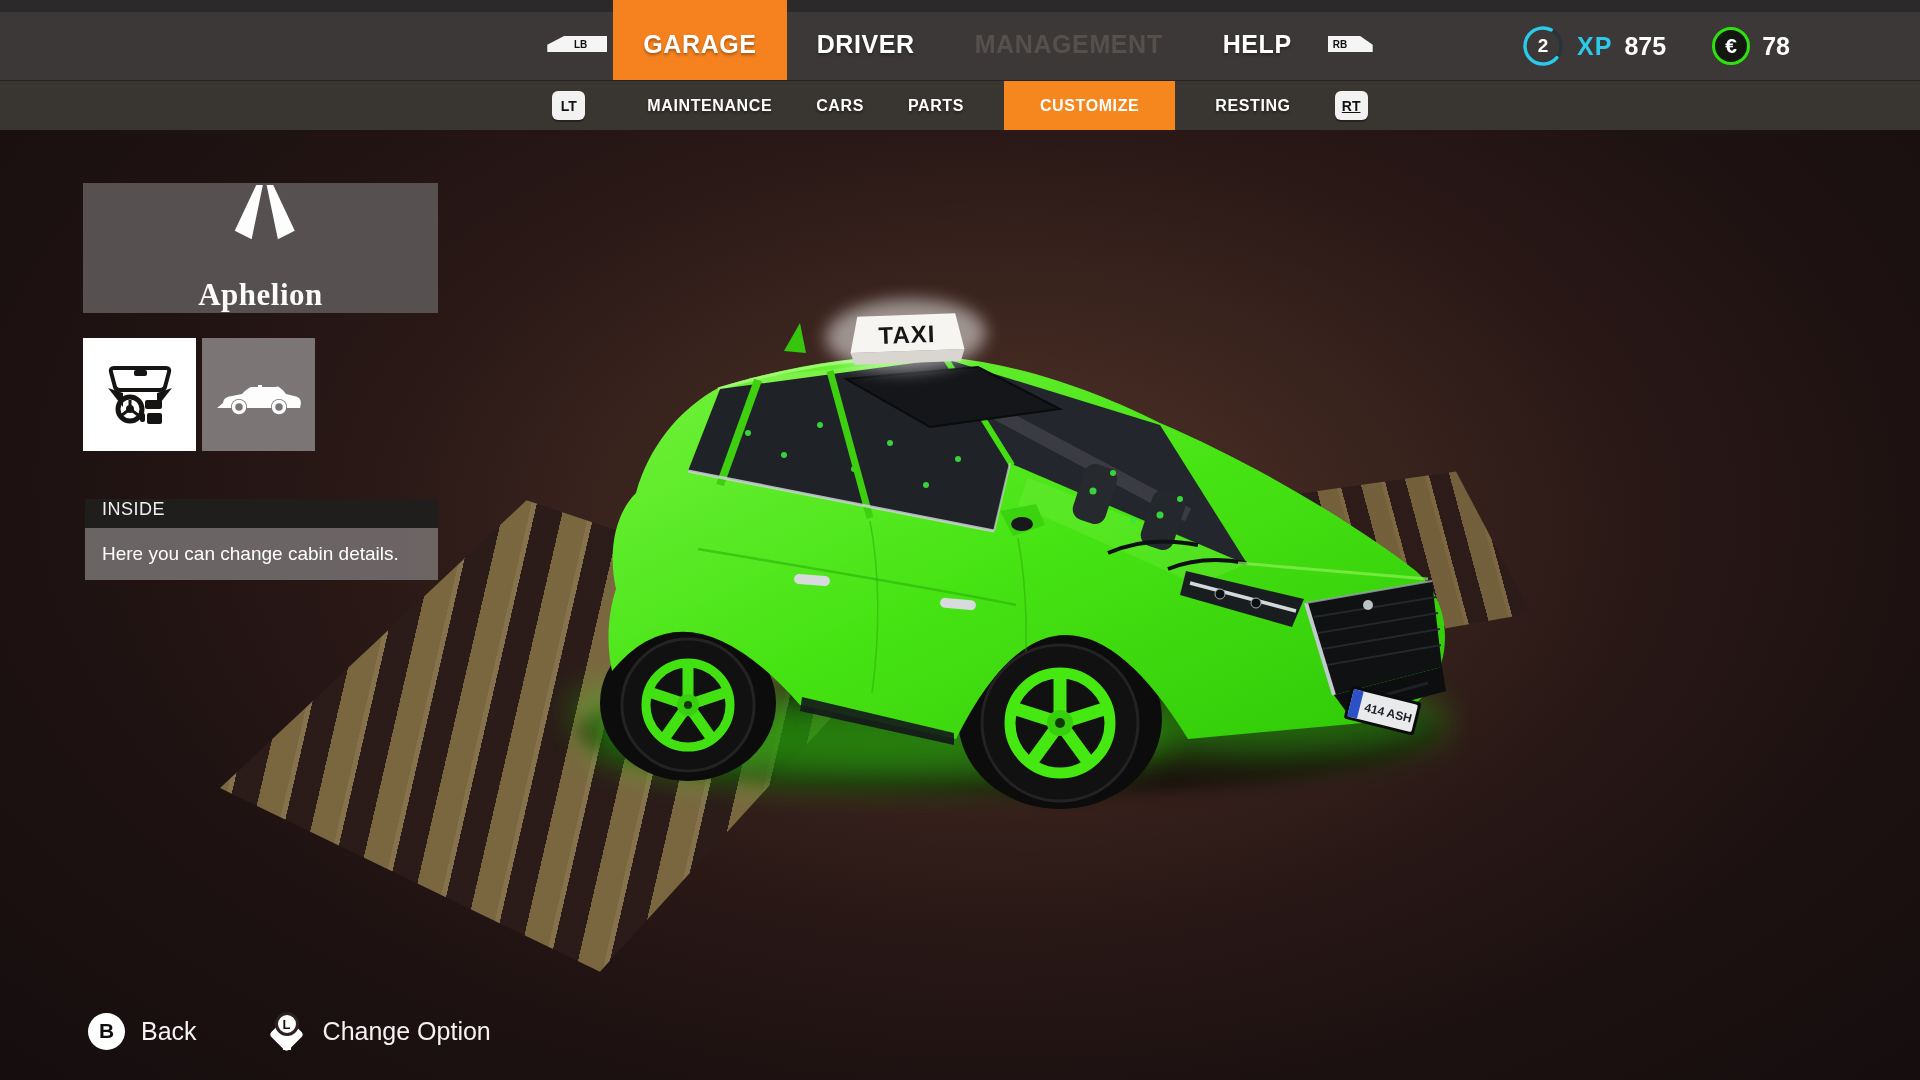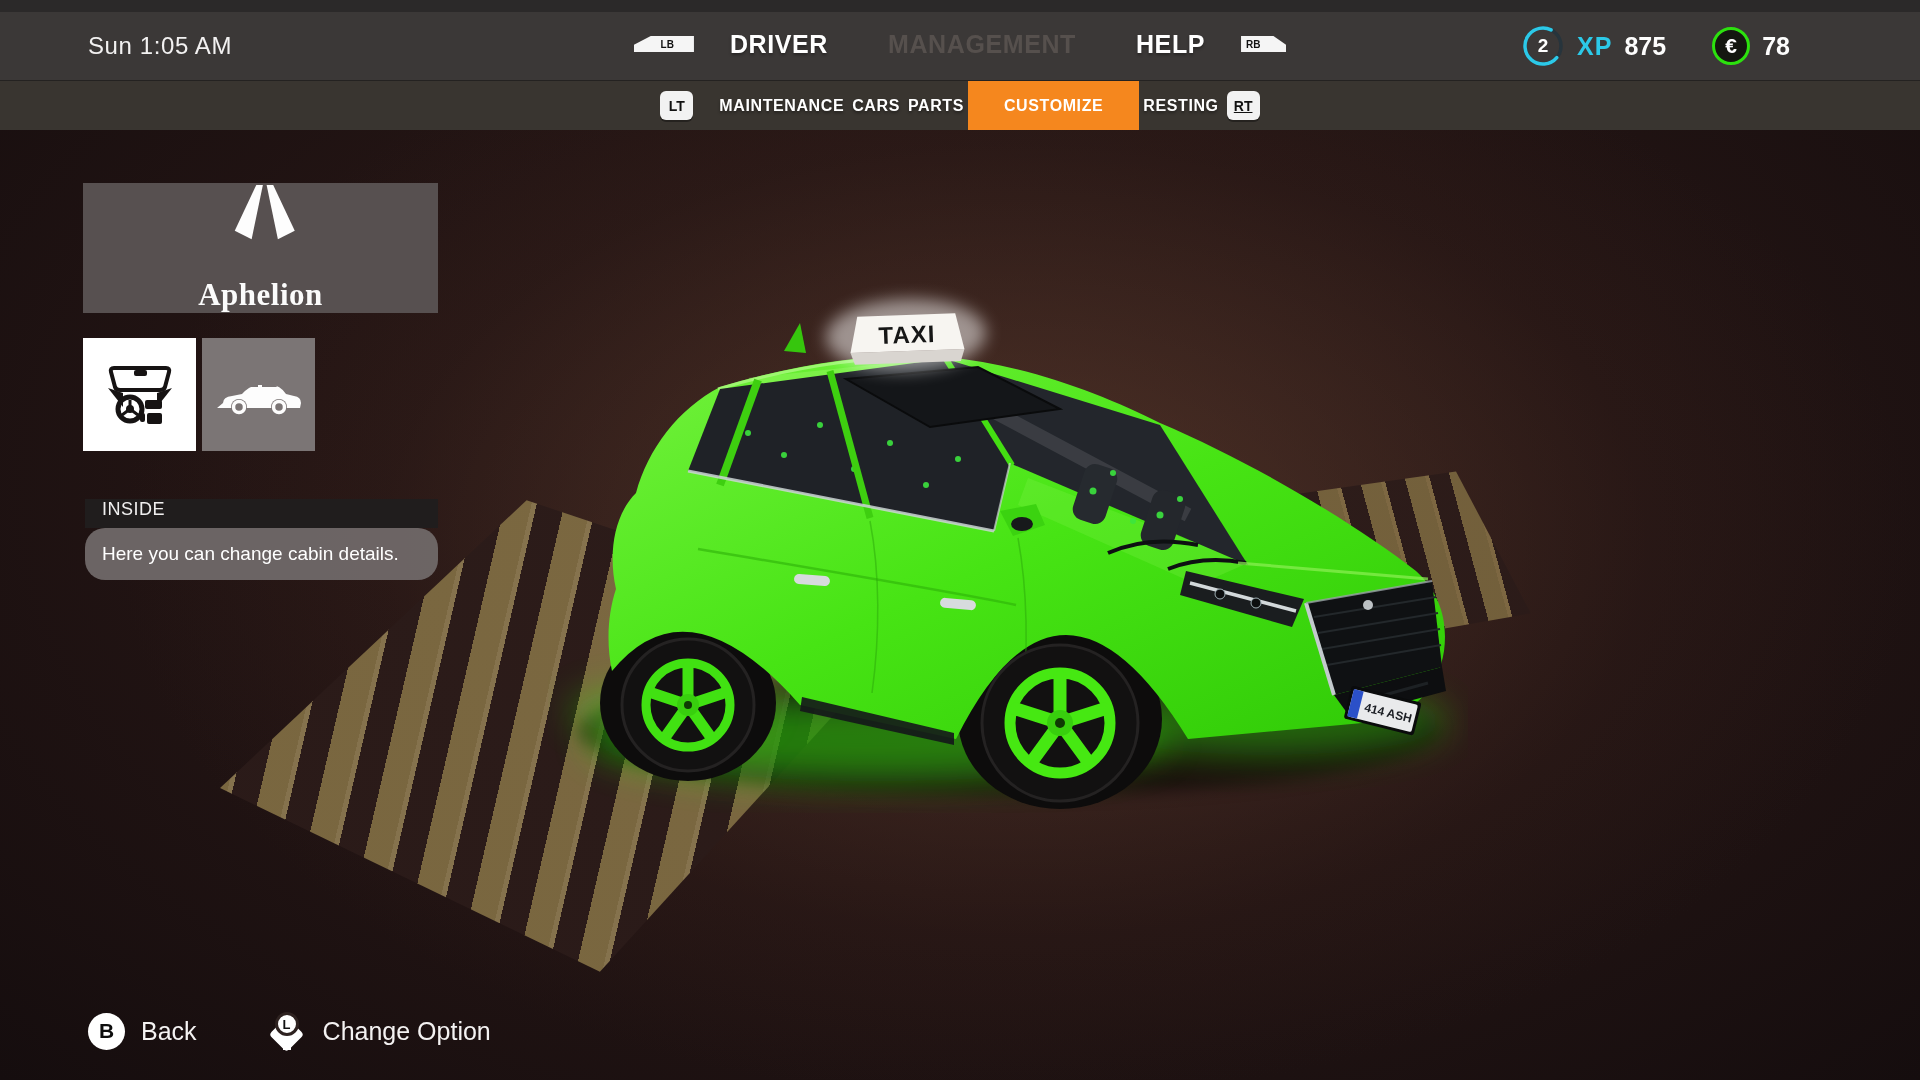--- a/index.html
+++ b/index.html
@@ -29,21 +29,21 @@
   .level-ring span{position:absolute;inset:0;display:flex;align-items:center;justify-content:center;
     color:#fff;font-size:19px;font-weight:700;}
   .xp-label{color:#2cc9e8;font-size:25px;font-weight:700;letter-spacing:1px;margin-right:12px;}
   .xp-value{color:#fdfdfd;font-size:25px;font-weight:600;margin-right:46px;}
   .euro-badge{width:38px;height:38px;border-radius:50%;border:3px solid #2ce10e;background:#141710;
     display:flex;align-items:center;justify-content:center;color:#fff;font-size:21px;font-weight:700;
     box-sizing:border-box;margin-right:12px;}
   .money-value{color:#fdfdfd;font-size:25px;font-weight:600;}
   
   .subnav{position:absolute;top:80px;left:0;right:0;height:49px;background:#393530;border-top:1px solid #242221;
-    display:flex;justify-content:center;align-items:center;}
+    display:flex;justify-content:center;align-items:center;gap:36px;}
   .subnav-item{height:49px;display:flex;align-items:center;padding:0 4px;color:#fff;
     font-size:16px;font-weight:800;letter-spacing:.6px;text-shadow:0 2px 3px rgba(0,0,0,.4);cursor:pointer;}
   .subnav-item.active{background:#F5871E;padding:0 36px;text-shadow:none;}
   .trigger{width:33px;height:29px;background:#f2f2f2;border-radius:6px;color:#111;font-weight:800;font-size:14px;
     display:flex;align-items:center;justify-content:center;box-shadow:0 2px 0 rgba(0,0,0,.35);}
   .trigger.lt{margin-right:22px;}
   .trigger.rt{margin-left:4px;text-decoration:underline;}
   
   .scene{position:absolute;top:130px;left:0;right:0;bottom:0;}
   .stripes-left{position:absolute;left:160px;top:321px;width:780px;height:560px;
@@ -61,21 +61,21 @@
   .brand-name{font-family:"Liberation Serif",serif;font-size:31px;font-weight:700;color:#fbfbfb;
     letter-spacing:.5px;margin-top:3px;}
   .thumbs{position:absolute;left:83px;top:338px;display:flex;gap:6px;}
   .thumb{width:113px;height:113px;display:flex;align-items:center;justify-content:center;cursor:pointer;}
   .thumb.selected{background:#ffffff;}
   .thumb.unselected{background:#7b7575;}
   .section-header{position:absolute;left:85px;top:499px;width:353px;height:29px;background:#201d1d;
     display:flex;padding-left:17px;box-sizing:border-box;
     color:#f0efef;font-size:18px;letter-spacing:.5px;}
   .section-body{position:absolute;left:85px;top:528px;width:353px;height:52px;background:rgba(113,106,106,.93);
-    display:flex;align-items:center;padding-left:17px;box-sizing:border-box;color:#fff;font-size:19px;border-radius:20px;}
+    display:flex;align-items:center;padding-left:17px;box-sizing:border-box;color:#fff;font-size:19px;}
   
   .footer{position:absolute;left:88px;top:1010px;display:flex;align-items:center;gap:70px;}
   .hint{display:flex;align-items:center;gap:16px;color:#f4f2f2;font-size:25px;font-weight:500;cursor:pointer;}
   .btn-b{width:37px;height:37px;border-radius:50%;background:#fff;color:#0d0d0d;font-weight:800;font-size:21px;
     display:flex;align-items:center;justify-content:center;}
   .stick-icon{position:relative;width:40px;height:42px;}
   .stick-icon .diamond{position:absolute;left:7px;top:12px;width:25px;height:25px;background:#fff;
     transform:rotate(45deg);border-radius:4px;}
   .stick-icon .stem{position:absolute;left:16px;top:30px;width:8px;height:10px;background:#fff;}
   .stick-icon .knob{position:absolute;left:8px;top:2px;width:24px;height:24px;border-radius:50%;background:#fff;
@@ -235,26 +235,26 @@
         <line x1="0" y1="0" x2="-44" y2="-14"></line>
       </g>
       <circle r="13" fill="#38cf0e"></circle>
           <circle r="5" fill="#0f3a04"></circle>
     </g>
   </svg>
   </div>
 </div>
 
 <div class="topbar">
-  <div class="clock">Sun 1:05 AM</div>
 
   <div class="mainnav">
     <div class="bumper lb">
         <span>LB</span>
       </div>
+    <div class="nav-item active">GARAGE</div>
     <div class="nav-item">DRIVER</div>
     <div class="nav-item disabled">MANAGEMENT</div>
     <div class="nav-item">HELP</div>
     <div class="bumper rb">
         <span>RB</span>
       </div>
   </div>
 
   <div class="hud-right">
     <div class="level-ring">

